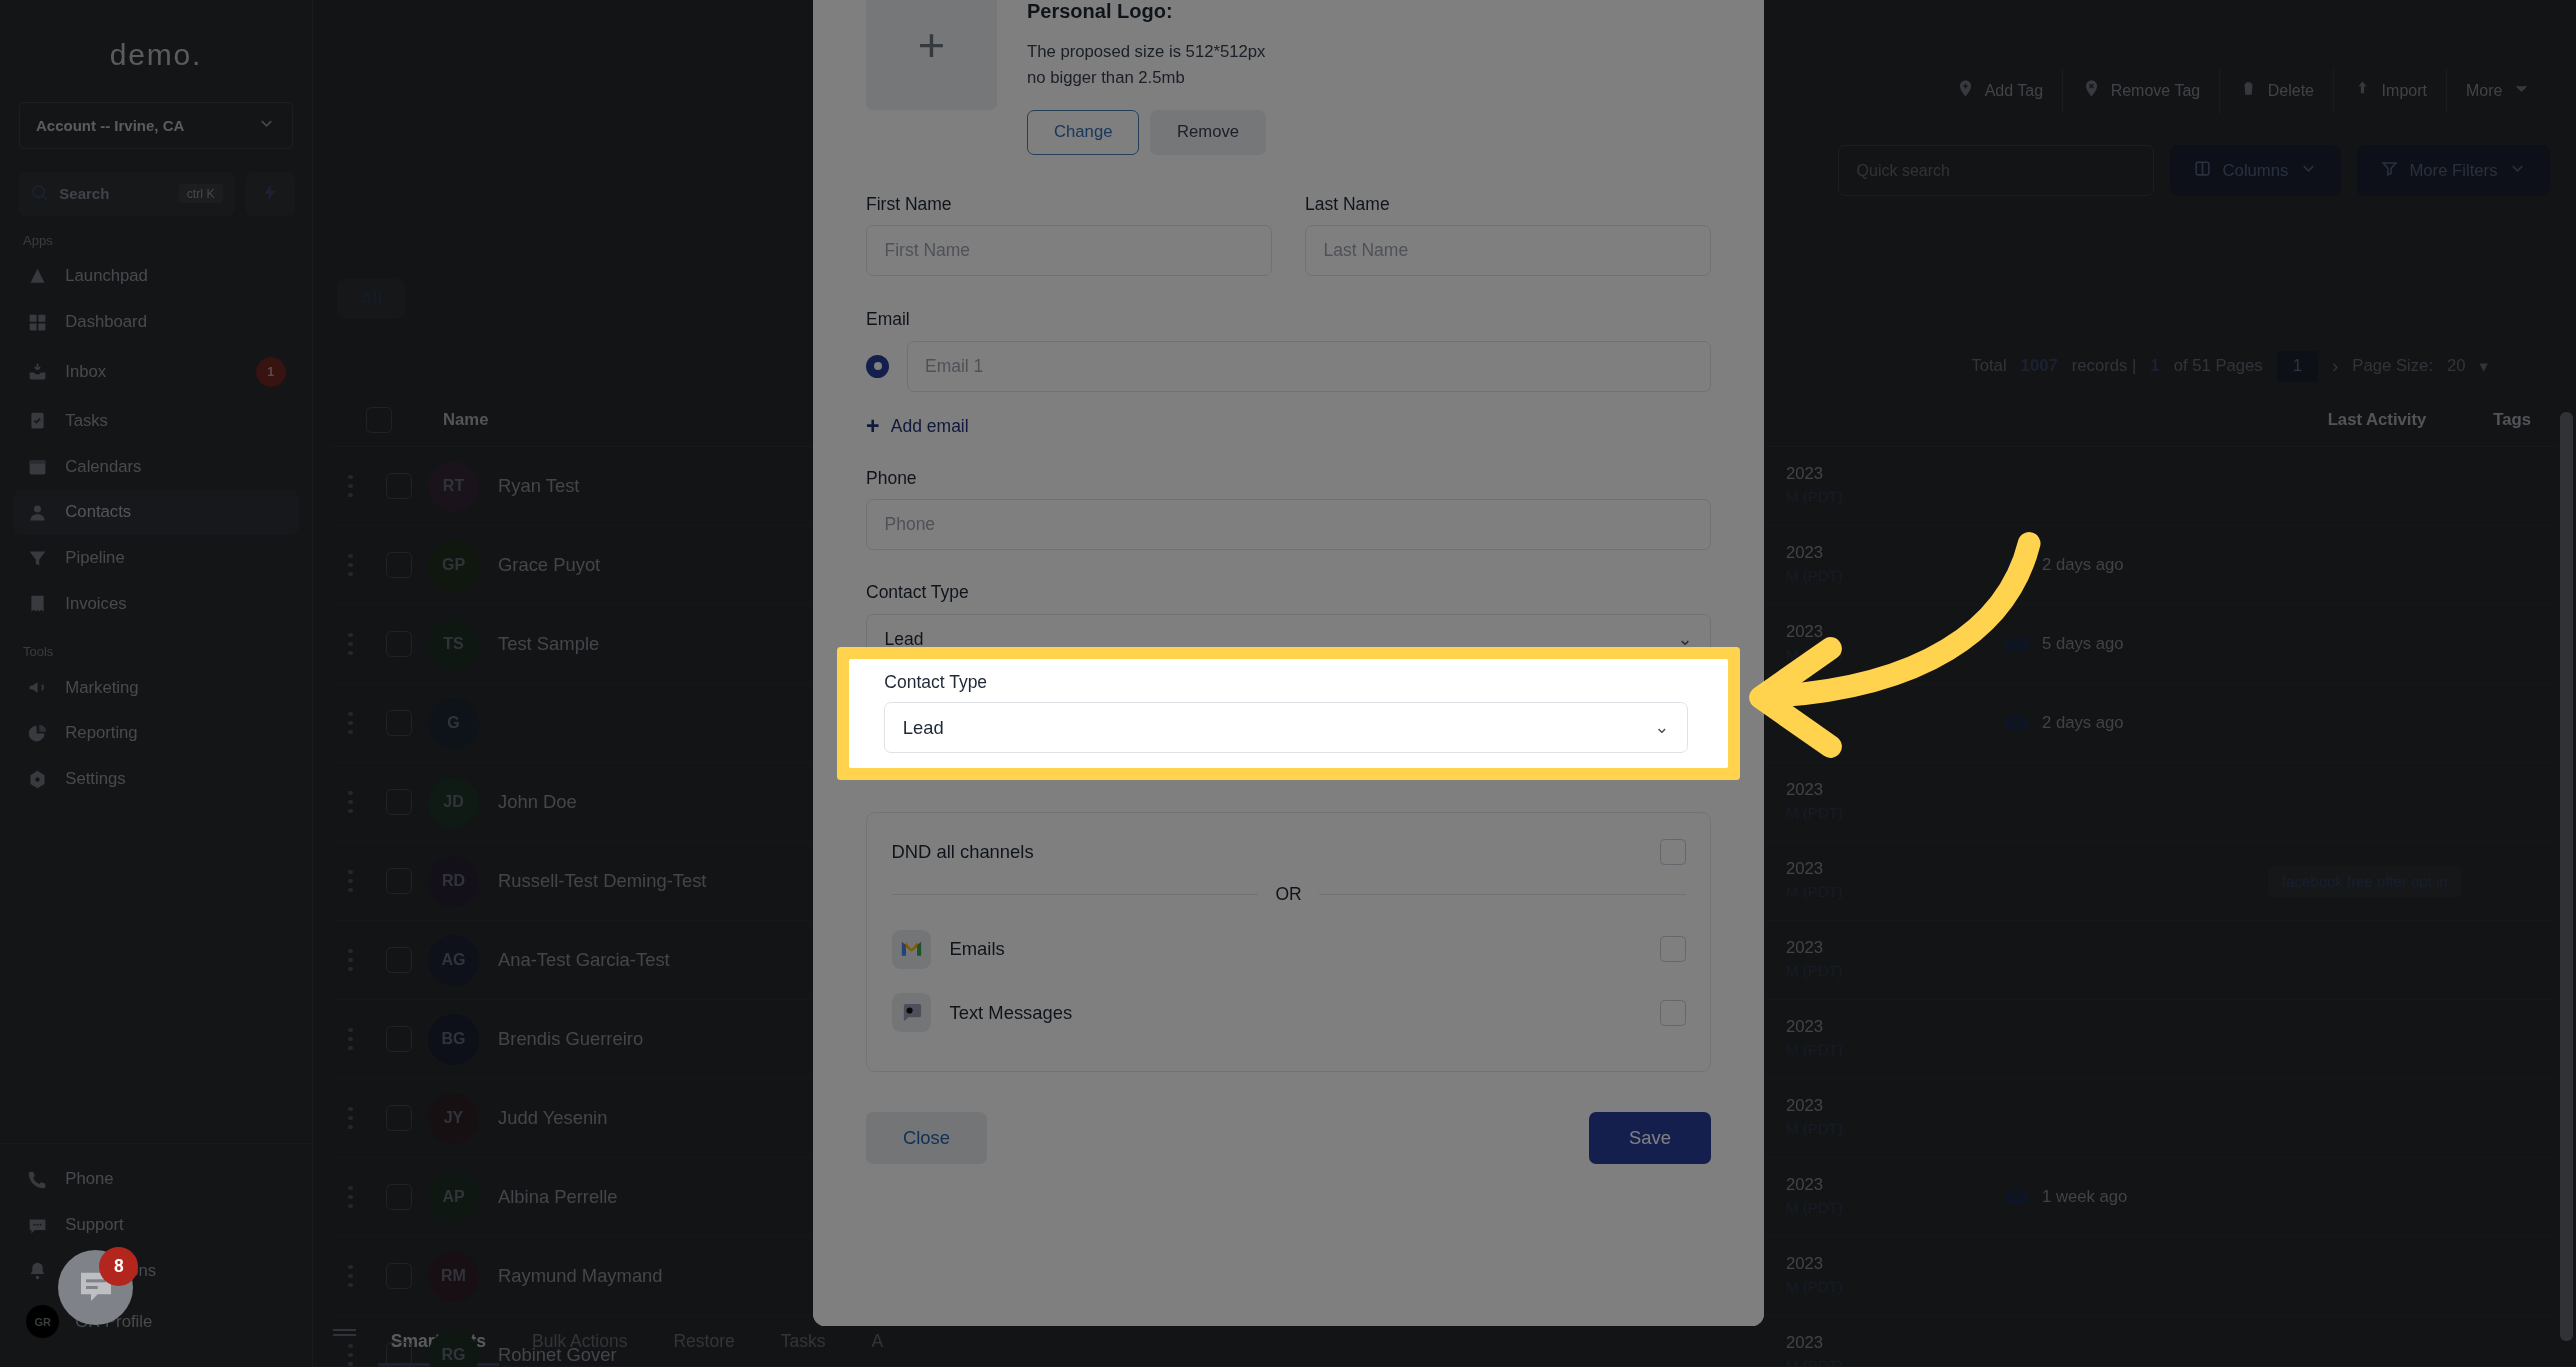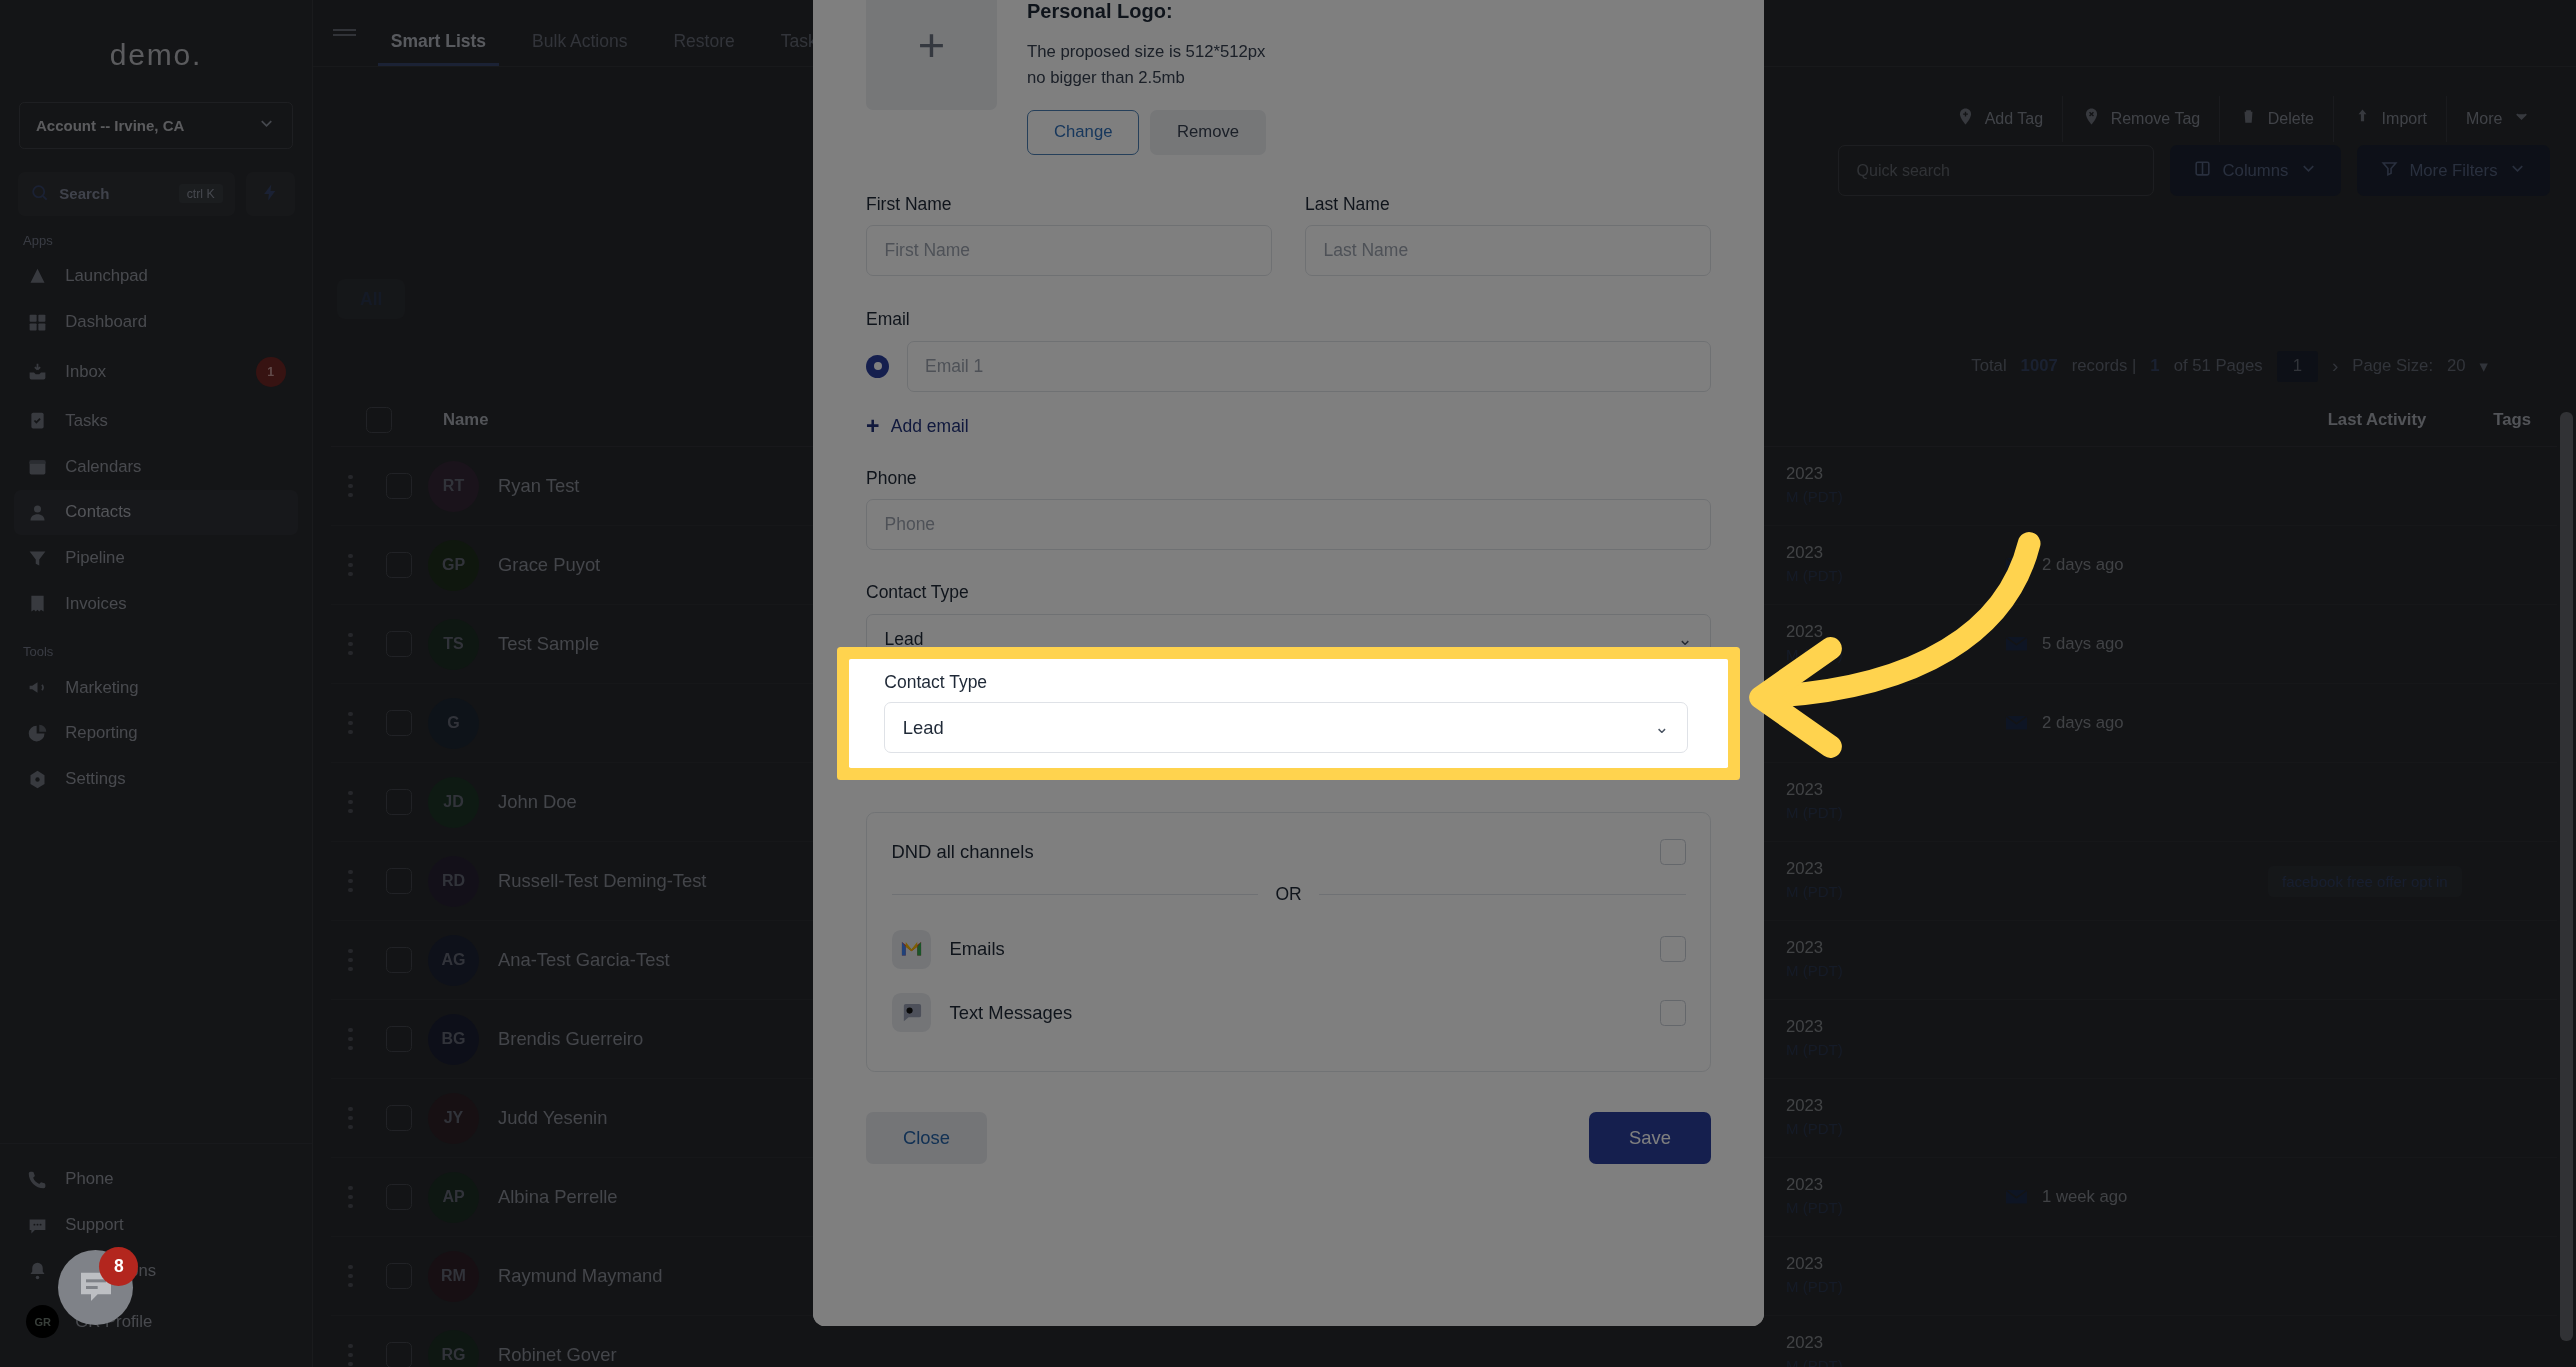--- a/index.html
+++ b/index.html
@@ -5,21 +5,21 @@
   * { box-sizing: border-box; margin: 0; padding: 0; }
   html, body {
     width: 2576px; height: 1367px;
     overflow: hidden;
     font-family: "Liberation Sans", sans-serif;
     background: #2b2d31;
   }
   #root { position: relative; width: 2576px; height: 1367px; }
 
   
-  .app { position: absolute; inset: 0; display: flex; background: #2b2d31; }
+  .app { position: absolute; inset: 0; display: flex; background: #2b2d31; align-items: flex-end; }
 
   
   .sidebar {
     width: 313px; height: 1367px; flex: 0 0 313px;
     background: #2d2f33; border-right: 0.9px solid #3a3c41;
     display: flex; flex-direction: column;
     padding-top: 19px;
   }
   .brand { text-align: center; padding: 19px 0 12.3px; }
   .brand-text { font-size: 30px; letter-spacing: 1.8px; color: #c9cbd0; font-weight: 400; }
@@ -77,21 +77,21 @@
   .tab.active { color: #c3c7d1; font-weight: 700; }
   .tab.active::after {
     content: ""; position: absolute; left: 10.5px; right: 10.5px; bottom: 0;
     height: 3.5px; background: #3c4d77;
   }
   .page-head { display: flex; align-items: center; padding: 23px 0 10.5px 53px; gap: 14px; }
   .people-ico { width: 30px; height: 30px; }
   .page-title { font-size: 26px; font-weight: 700; color: #c7cad2; }
 
   .toolbar-right {
-    position: absolute; right: 26px; top: 96px;
+    position: absolute; right: 26px; top: 68px;
     display: flex; align-items: center;
   }
   .tb-btn {
     display: flex; align-items: center; gap: 9.6px;
     padding: 11.4px 19px; color: #8f949f; font-size: 16px;
     border-right: 0.9px solid #3b3d43;
   }
   .tb-btn:last-child { border-right: none; }
   .tb-ico svg { width: 19px; height: 19px; fill: #7a7f8a; }
 

